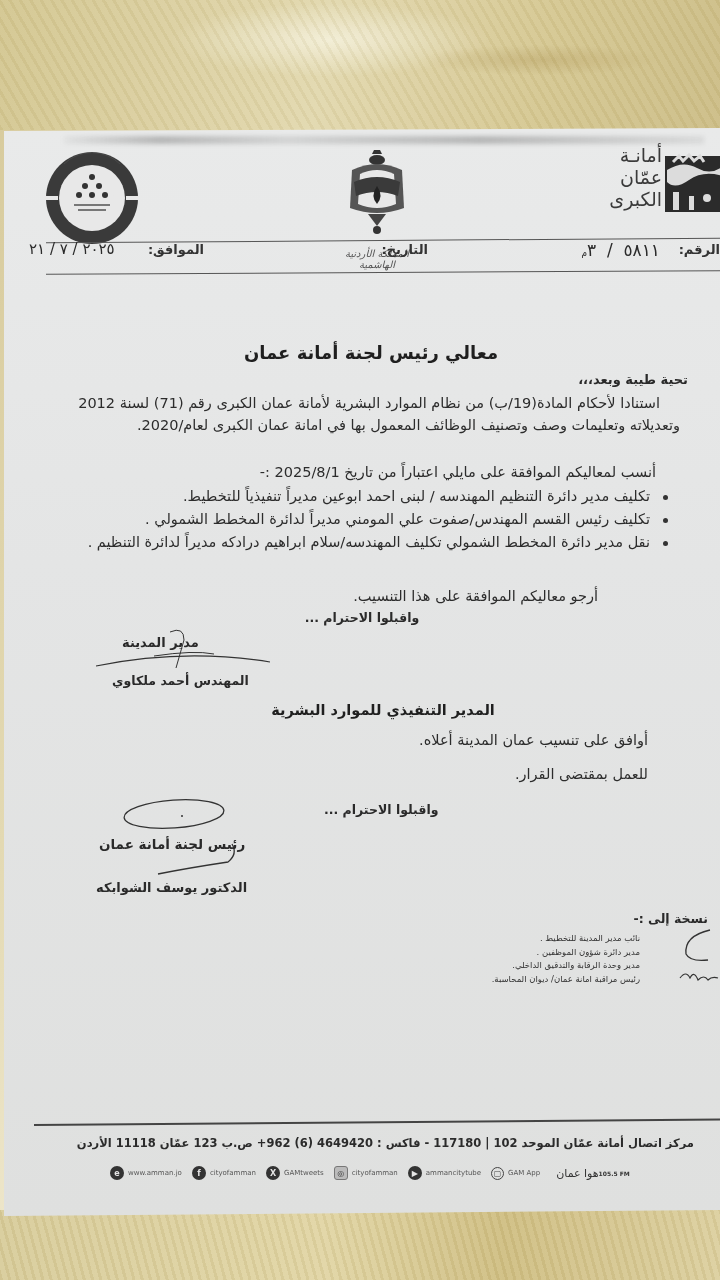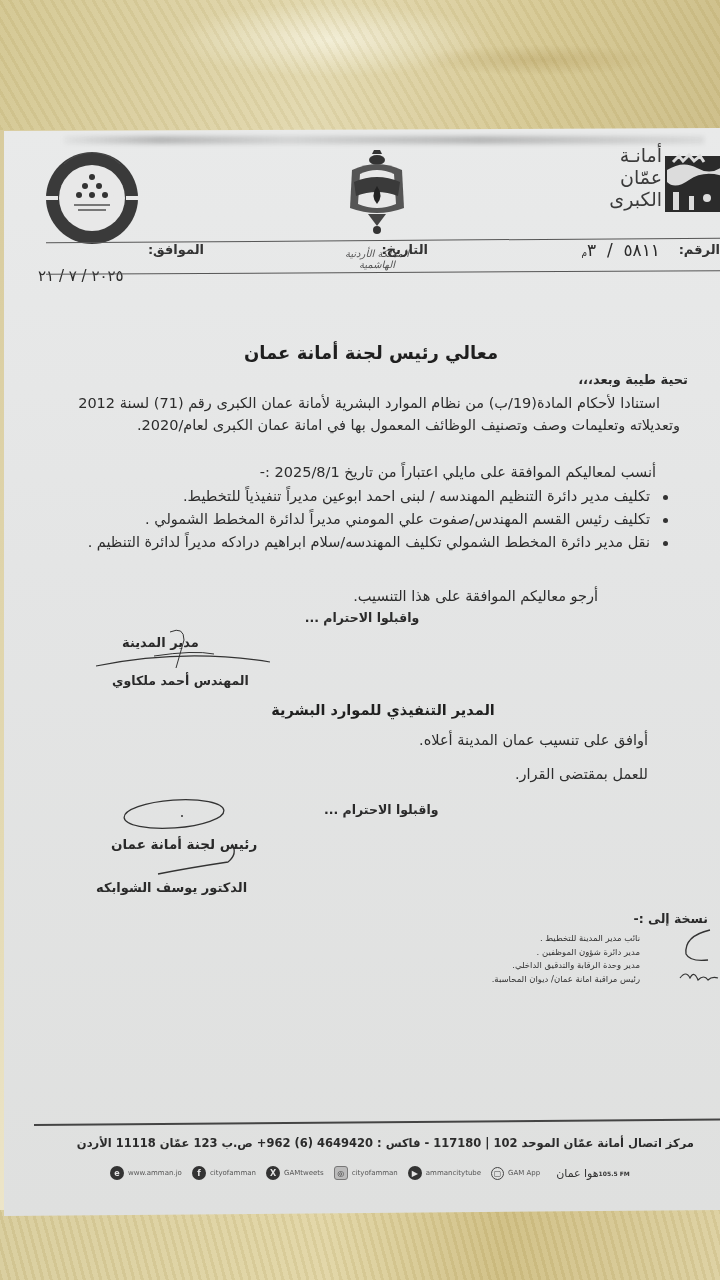--- a/index.html
+++ b/index.html
@@ -56,21 +56,21 @@
     .regards1 { top: 482px; left: 0; width: 716px; text-align: center; font-size: 12.5px; font-weight: bold; direction: rtl; color: #2a2a2a; }
 
     .sig1-title { top: 507px; left: 118px; font-size: 13px; font-weight: bold; direction: rtl; color: #2a2a2a; }
     .sig1-name { top: 545px; left: 108px; font-size: 12.5px; font-weight: bold; direction: rtl; color: #2a2a2a; }
     .sig-svg { position: absolute; }
 
     .hr-head { top: 574px; left: 0; width: 692px; text-align: center; font-size: 14.5px; font-weight: bold; direction: rtl; color: #1f1f1f; padding-left: 33px; }
     .approve1 { top: 604px; right: 72px; font-size: 14.5px; direction: rtl; color: #2c2c2c; }
     .approve2 { top: 638px; right: 72px; font-size: 14.5px; direction: rtl; color: #2c2c2c; }
     .regards2 { top: 674px; left: 320px; font-size: 12.5px; font-weight: bold; direction: rtl; color: #2a2a2a; }
-    .sig2-title { top: 708px; left: 95px; font-size: 13.5px; font-weight: bold; direction: rtl; color: #2a2a2a; margin-left: 12px; }
+    .sig2-title { top: 708px; left: 95px; font-size: 13.5px; font-weight: bold; direction: rtl; color: #2a2a2a; }
     .sig2-name { top: 752px; left: 92px; font-size: 13px; font-weight: bold; direction: rtl; color: #2a2a2a; }
 
     .cc-head { top: 783px; right: 12px; font-size: 12.5px; font-weight: bold; direction: rtl; color: #2a2a2a; }
     .cc-list { top: 804px; right: 80px; margin: 0; padding: 0; list-style: none; direction: rtl; font-size: 8.5px; line-height: 13.5px; color: #333; }
 
     
     .footer-line { top: 996px; left: 30px; width: 686px; height: 1.5px; background: #444; transform: rotate(-0.45deg); transform-origin: left; }
     .footer-addr { top: 1008px; right: 26px; font-size: 11.5px; font-weight: bold; direction: rtl; color: #2b2b2b; white-space: nowrap; }
     .social { top: 1036px; left: 106px; height: 18px; display: flex; align-items: center; gap: 10px; direction: ltr; }
     .soc { display: flex; align-items: center; gap: 4px; font-size: 7px; color: #555; }
@@ -138,21 +138,21 @@
     <rect x="34" y="59" width="28" height="2" fill="#777"></rect>
     <path d="M20 14 A40 40 0 0 1 76 14" stroke="#ddd" stroke-width="0.1" fill="none"></path>
   </svg>
 
   <div class="hline" style="left:42px; top:112px; width:674px; transform: rotate(-0.4deg);"></div>
   <div class="abs refrow">
     <span class="lbl" style="right:0px;">الرقم:</span>
     <span class="hand" style="right:60px; top:0px;">٥٨١١ &nbsp;/ &nbsp;٣<small style="font-size:9px;">م</small></span>
     <span class="lbl" style="right:292px;">التاريخ:</span>
     <span class="lbl" style="right:516px;">الموافق:</span>
-    <span class="hand" style="left:34px; top:0px; font-size:15px;margin-top:27px;">٢٠٢٥ / ٧ / ٢١</span>
+    <span class="hand" style="left:25px; top:0px; font-size:15px;">٢٠٢٥ / ٧ / ٢١</span>
   </div>
   <div class="hline" style="left:42px; top:144px; width:674px; transform: rotate(-0.3deg);"></div>
 
   <div class="abs title">معالي رئيس لجنة أمانة عمان</div>
   <div class="abs greet">تحية طيبة وبعد،،،</div>
   <div class="abs para"><span class="indent"></span><span>استنادا لأحكام المادة(19/ب) من نظام الموارد البشرية لأمانة عمان الكبرى رقم (71) لسنة 2012 وتعديلاته وتعليمات وصف وتصنيف الوظائف المعمول بها في امانة عمان الكبرى لعام/2020.</span></div>
   <div class="abs intro">أنسب لمعاليكم الموافقة على مايلي اعتباراً من تاريخ 2025/8/1 :-</div>
   <ul class="abs bullets">
     <li>تكليف مدير دائرة التنظيم المهندسه / لبنى احمد ابوعين مديراً تنفيذياً للتخطيط.</li>
     <li>تكليف رئيس القسم المهندس/صفوت علي المومني مديراً لدائرة المخطط الشمولي .</li>

